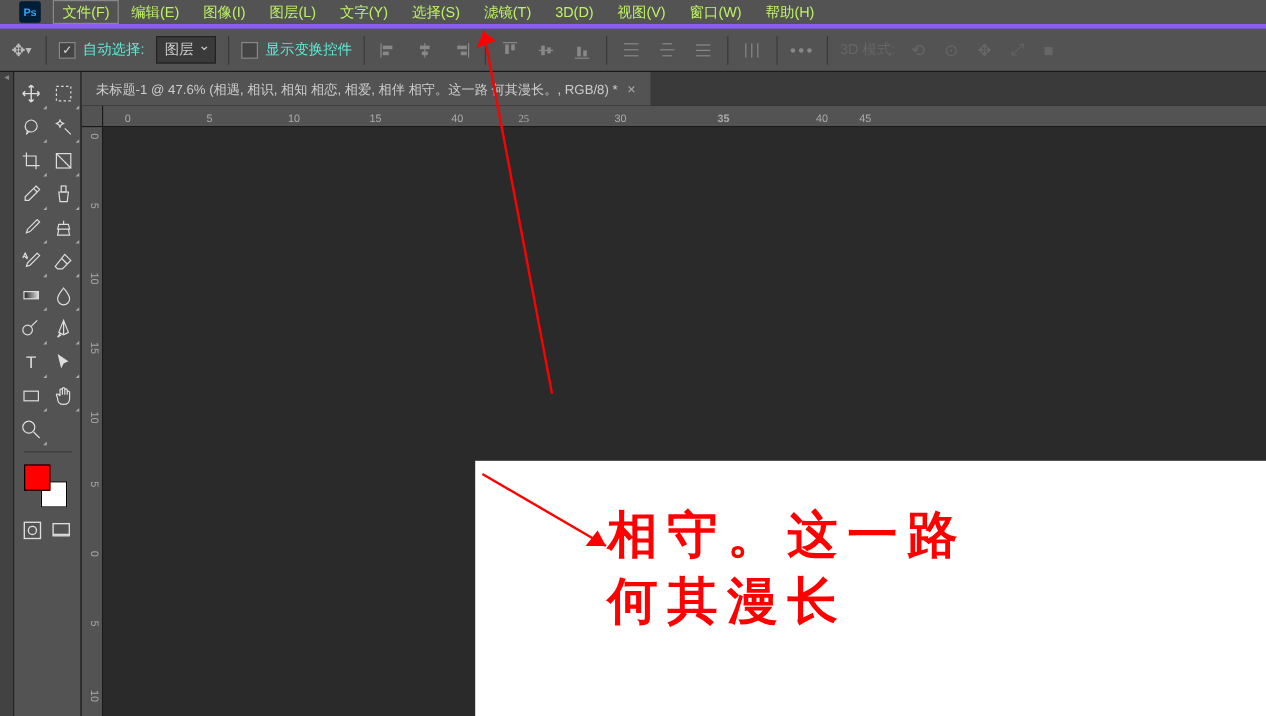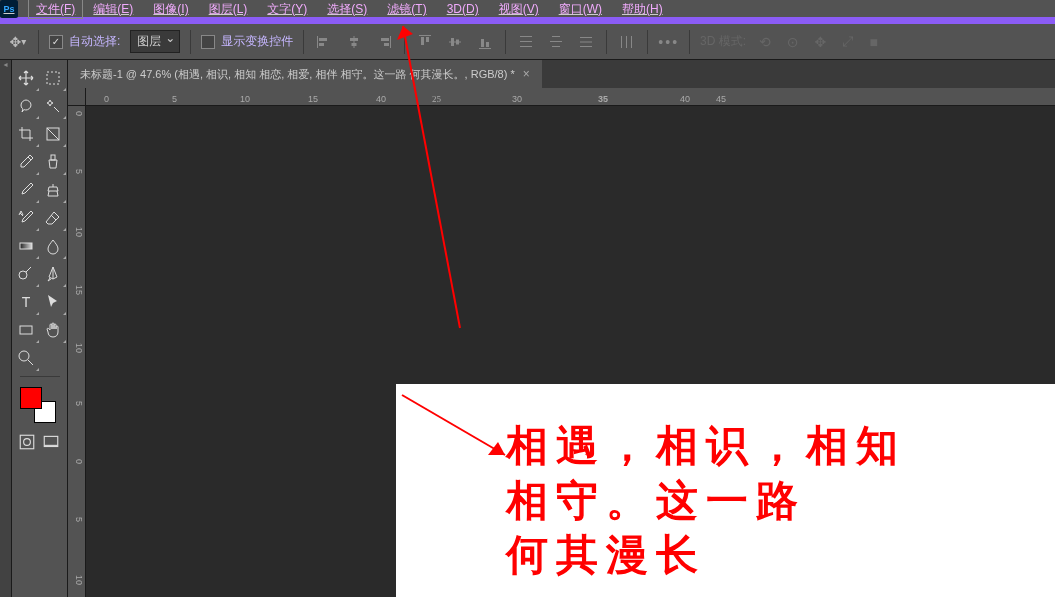--- a/index.html
+++ b/index.html
@@ -1,29 +1,29 @@
 <!DOCTYPE html>
 <html><head>
   <meta charset="utf-8">
   <style>
     * { margin: 0; padding: 0; box-sizing: border-box; font-family: "Microsoft YaHei", sans-serif; }
     body { background: #535353; color: #ccc; font-size: 12px; width: 1055px; height: 597px; overflow: hidden; position: relative; }
     
-    .menubar { height: 24px; background: #535353; display: flex; align-items: center; padding-left: 0; border-bottom: 7px solid #8b5cf6; text-decoration: underline; }
+    .menubar { height: 24px; background: #535353; display: flex; align-items: center; padding-left: 16px; border-bottom: 4px solid #8b5cf6; }
     .app-icon { width: 18px; height: 18px; background: #001e36; color: #31a8ff; display: flex; align-items: center; justify-content: center; font-size: 9px; font-weight: bold; margin-right: 10px; border-radius: 2px; }
-    .menu-item { padding: 0 10px; color: #f0abfc; cursor: pointer; line-height: 24px; }
+    .menu-item { padding: 0 10px; color: #bef264; cursor: pointer; line-height: 24px; }
     .menu-item.boxed { border: 1px solid #888; padding: 0 7px; line-height: 18px; height: 20px; }
     
     .options-bar { height: 36px; background: #535353; border-bottom: 1px solid #1a1a1a; display: flex; align-items: center; padding: 0 8px; gap: 10px; }
     .opt-icon { width: 20px; height: 20px; display: flex; align-items: center; justify-content: center; color: #bbb; font-size: 14px; }
     .opt-dd { font-size: 10px; }
     .opt-sep { width: 1px; height: 24px; background: #3a3a3a; }
     .opt-check { width: 14px; height: 14px; border: 1px solid #888; background: #444; display: inline-flex; align-items: center; justify-content: center; }
     .opt-check.checked::after { content: "✓"; color: #ddd; font-size: 10px; }
-    .opt-label { color: #c4b5fd; font-size: 12px; }
+    .opt-label { color: #5eead4; font-size: 12px; }
     .opt-select { background: #3a3a3a; border: 1px solid #222; color: #ccc; padding: 2px 18px 2px 6px; position: relative; }
     .opt-select::after { content: "⌄"; position: absolute; right: 4px; top: 0; }
     .opt-group { display: flex; align-items: center; gap: 6px; }
     .align-icon { width: 20px; height: 20px; display: flex; align-items: center; justify-content: center; color: #888; }
     .align-icon svg { width: 16px; height: 16px; }
     .opt-dots { color: #888; font-size: 14px; letter-spacing: 2px; }
     .opt-3d { color: #666; font-size: 12px; }
     .opt-3d-icon { color: #666; font-size: 14px; padding: 0 3px; }
     
     .workspace { display: flex; height: calc(597px - 60px); }
@@ -381,21 +381,20 @@
             <span class="ruler-tick" style="top: 237px;">10</span>
             <span class="ruler-tick" style="top: 295px;">5</span>
             <span class="ruler-tick" style="top: 353px;">0</span>
             <span class="ruler-tick" style="top: 411px;">5</span>
             <span class="ruler-tick" style="top: 469px;">10</span>
           </div>
       </div>
       <div class="canvas-view">
         <div class="canvas">
           <div class="canvas-text">
-            <div>相遇，相识，相知</div>
             <div>相守。这一路</div>
             <div>何其漫长</div>
           </div>
         </div>
       </div>
     </div>
   </div>
 </div>
 
 <svg class="arrow1" style="left:395px;top:18px;width:70px;height:320px;">

